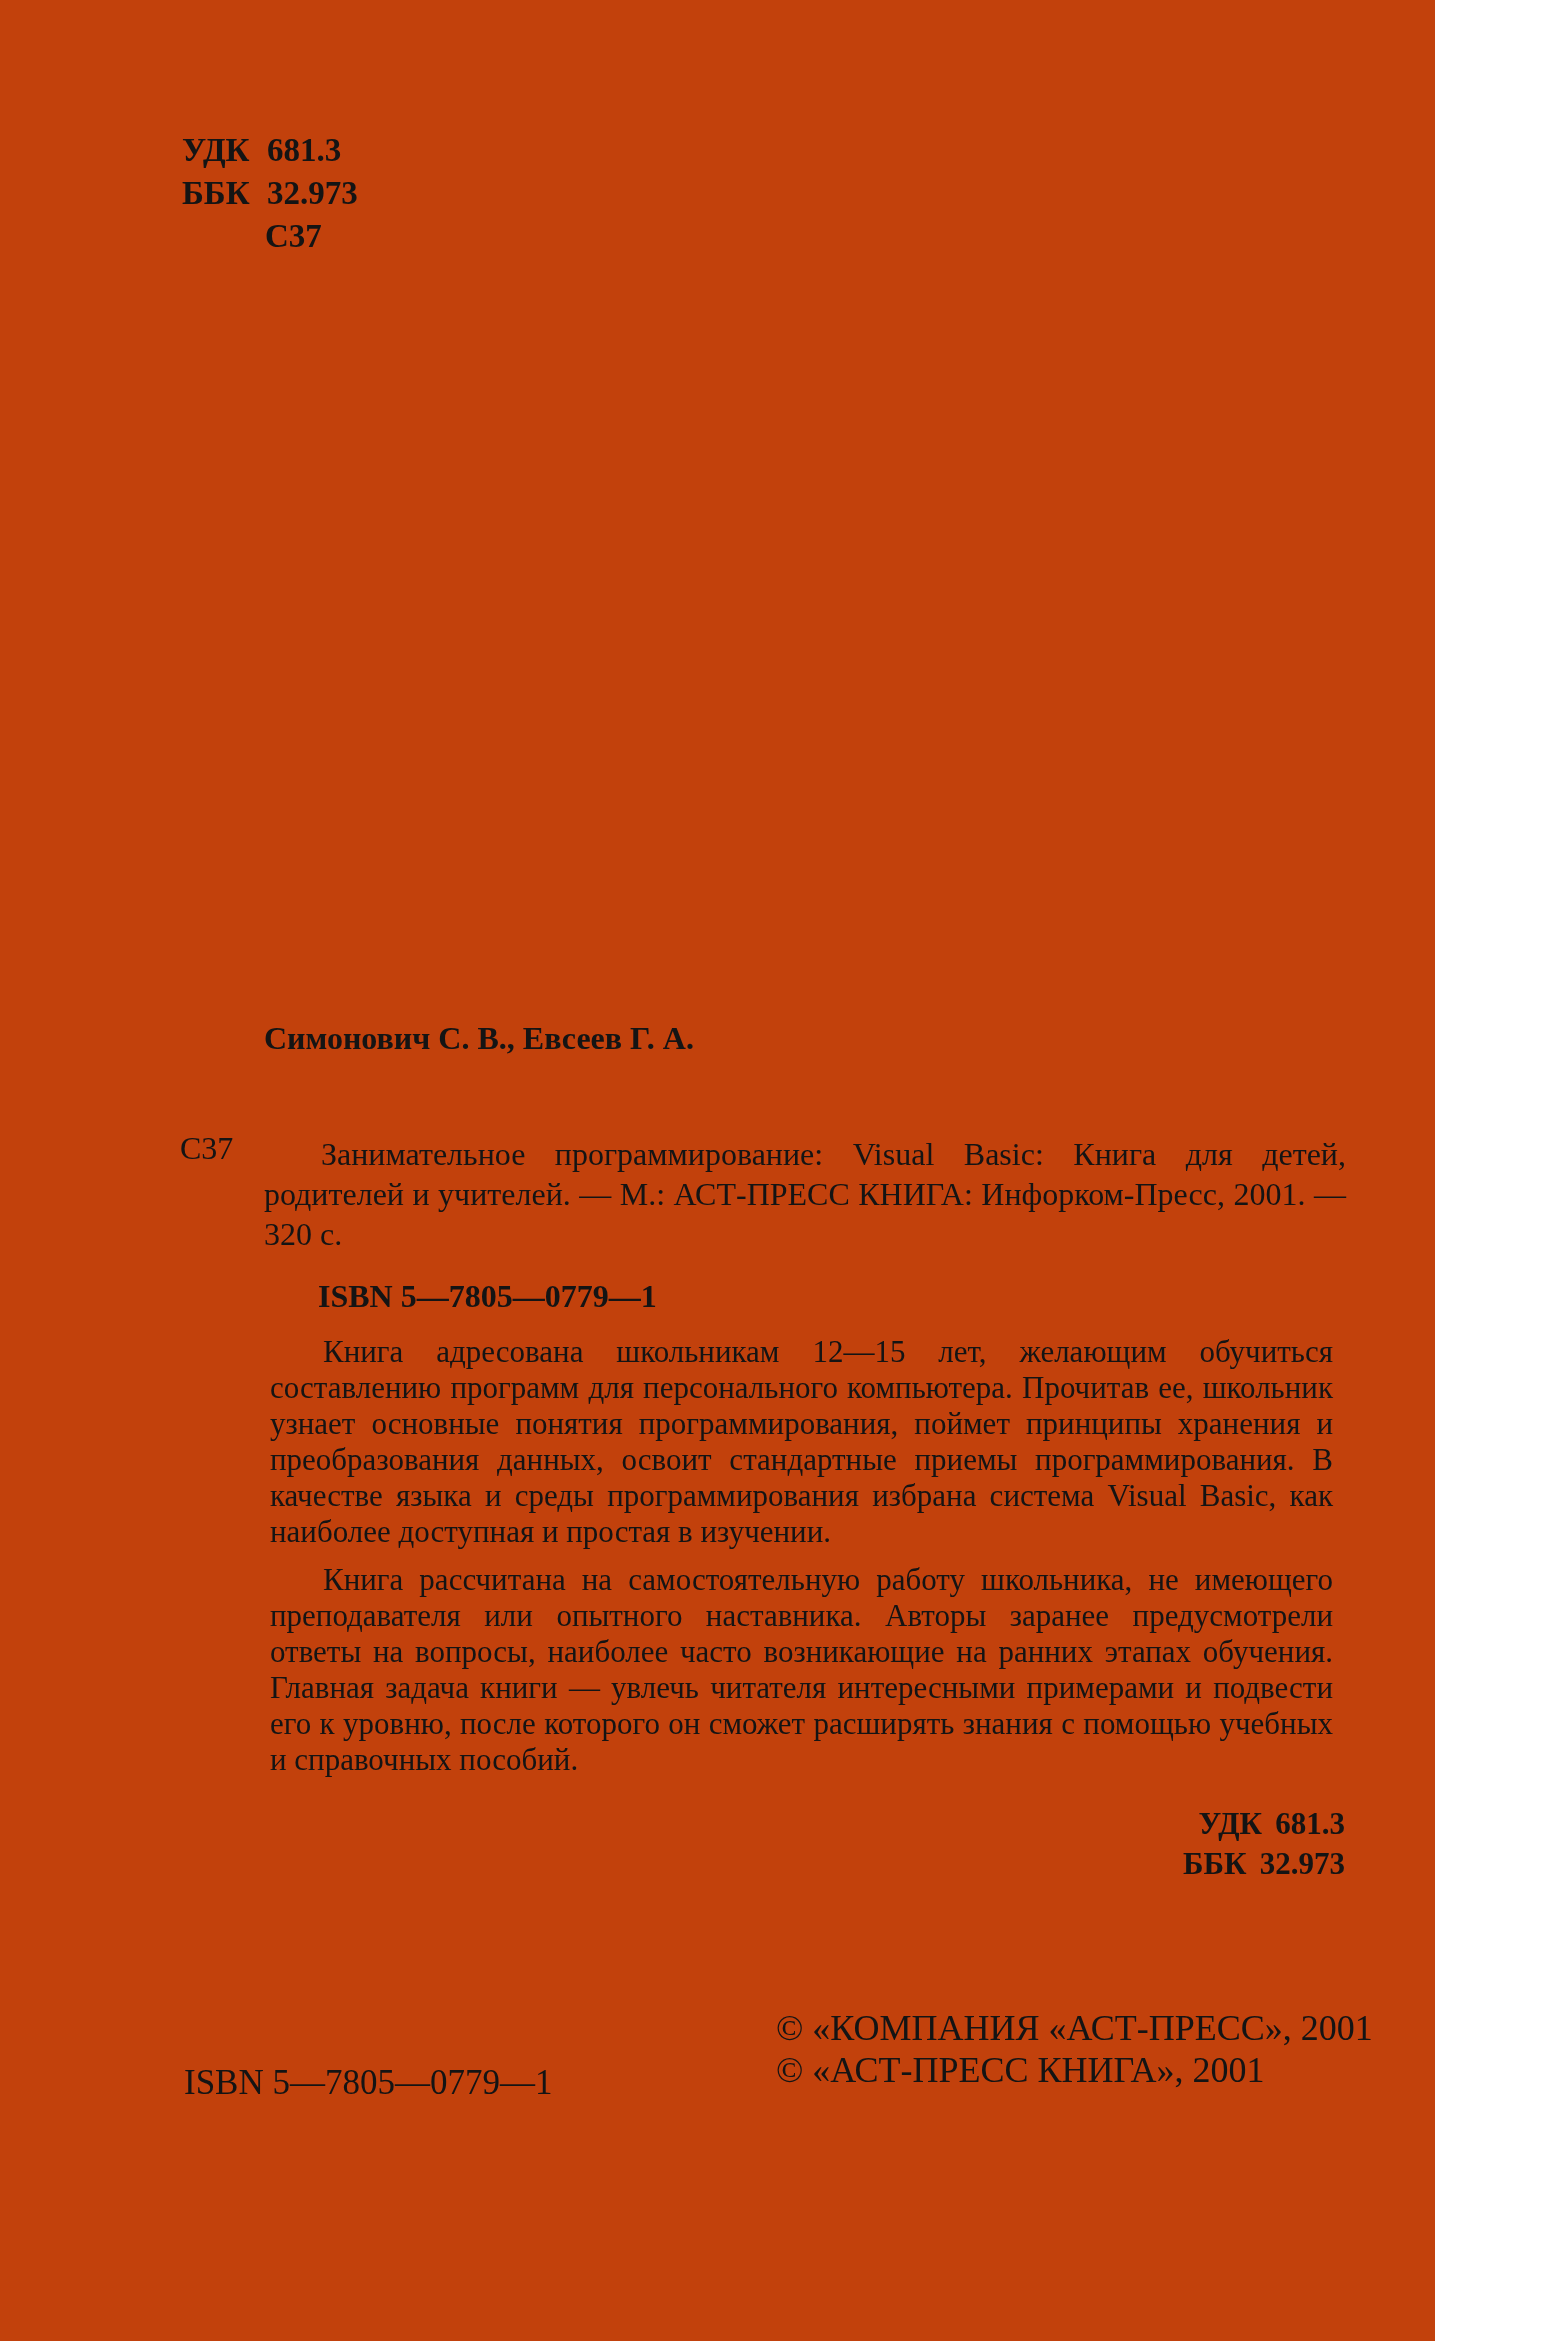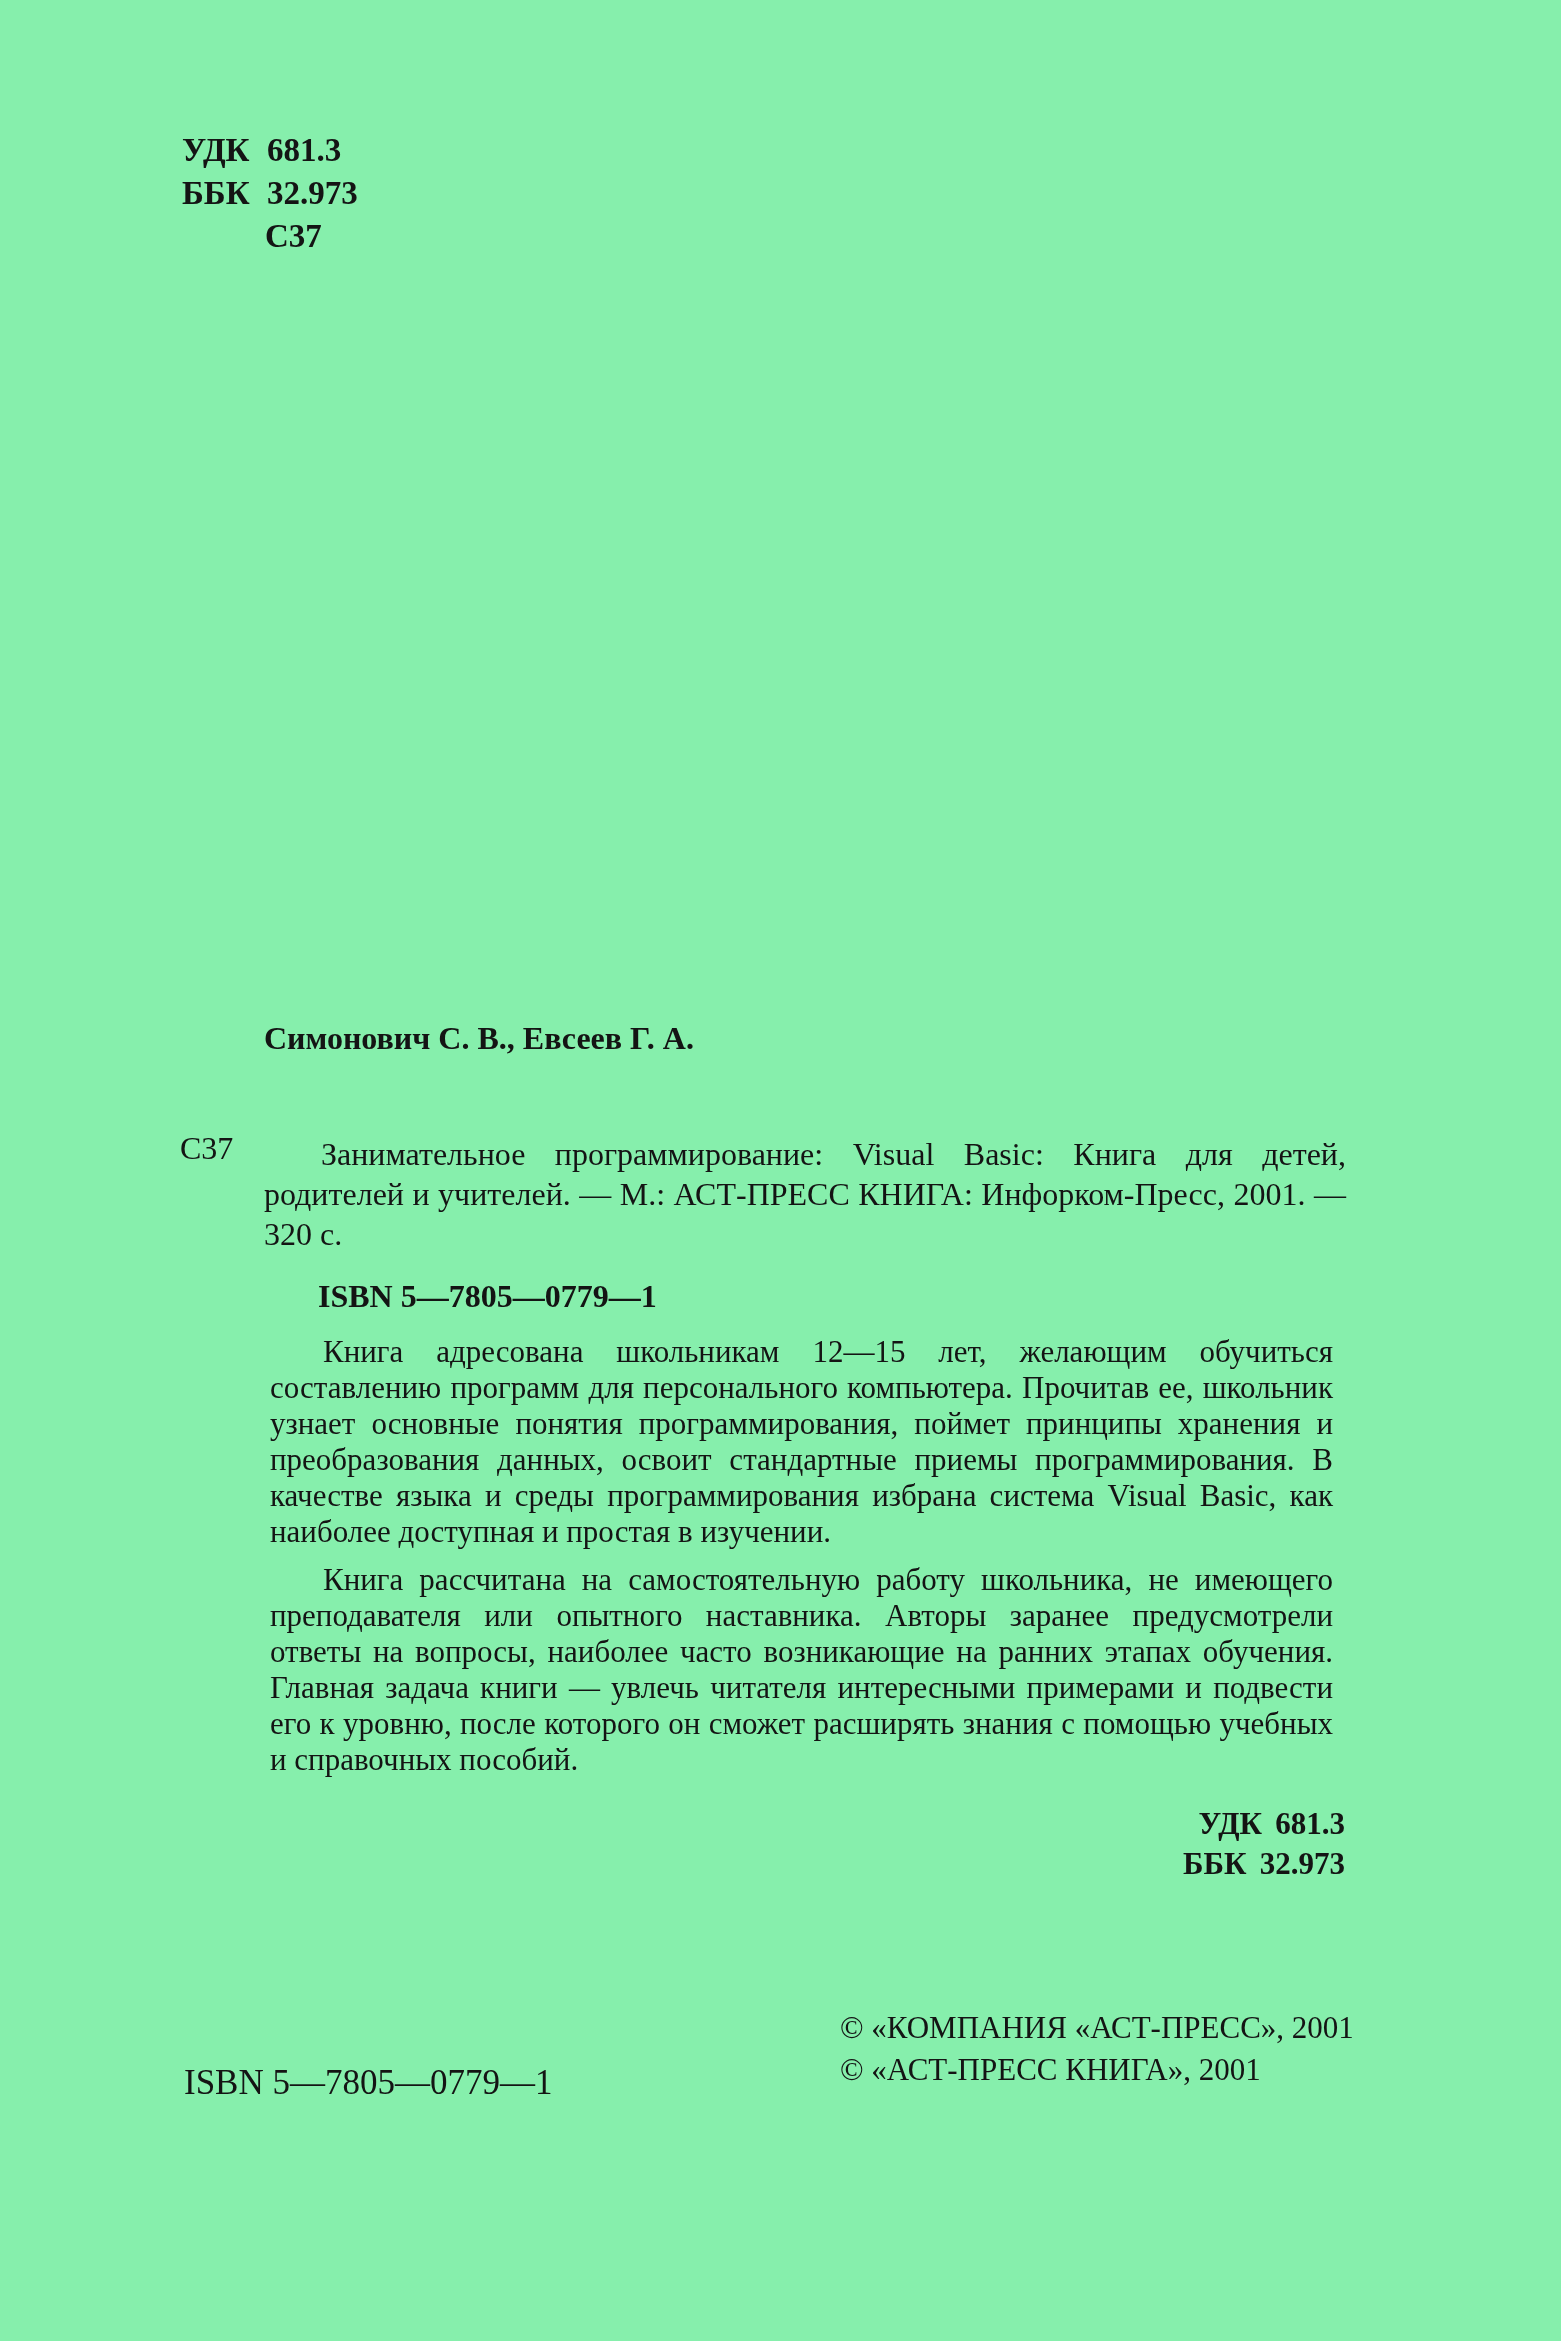--- a/index.html
+++ b/index.html
@@ -2,23 +2,23 @@
 <html style="font-size:14.7px"><head>
 <meta charset="utf-8">
 <style>
   html, body {
     margin: 0;
     padding: 0;
     background: #ffffff;
   }
   .page {
     position: relative;
-    width: 1561px;
+    width: 1435px;
     height: 2342px;
-    background: #86efac;
+    background: #c2410c;
     font-family: "Liberation Serif", serif;
     color: #141414;
     overflow: hidden;
   }
 
   
   .top-block {
     position: absolute;
     left: 182px;
     top: 129px;
@@ -106,23 +106,23 @@
     position: absolute;
     left: 184px;
     top: 2063px;
     font-size: 35px;
     white-space: nowrap;
   }
 
   
   .copyrights {
     position: absolute;
-    left: 840px;
+    left: 776px;
     top: 2007px;
-    font-size: 31px;
+    font-size: 36px;
     line-height: 42px;
     white-space: nowrap;
   }
 </style>
 </head>
 <body>
 
 <div class="page">
 
   <div class="top-block">

